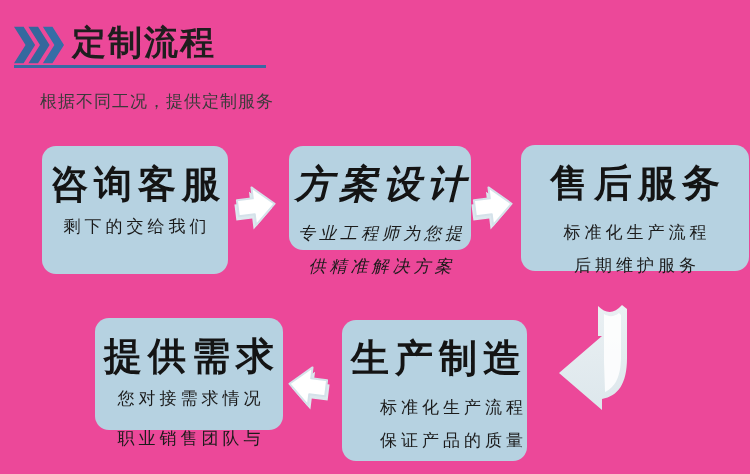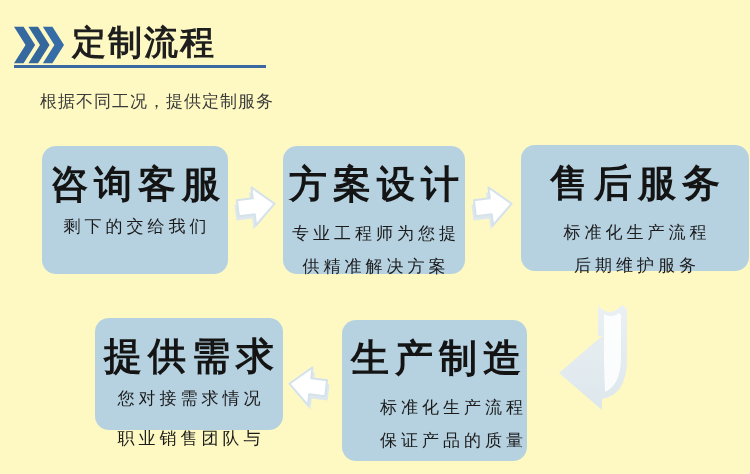--- a/index.html
+++ b/index.html
@@ -1,17 +1,17 @@
 <!DOCTYPE html>
 <html><head>
 <meta charset="utf-8">
 <style>
   html,body{margin:0;padding:0;background:#fff;}
   #canvas{
-    position:relative;width:750px;height:474px;background:#fef9c3;
+    position:relative;width:750px;height:474px;background:#ec4899;
     font-family:"Liberation Sans",sans-serif;overflow:hidden;
   }
   
   .chevron-wrap{position:absolute;left:14px;top:25px;width:50px;height:40px;}
   .page-title{
     position:absolute;left:72px;top:20px;font-size:34px;font-weight:700;
     color:#1e1e1e;letter-spacing:2px;
   }
   .title-underline{
     position:absolute;left:14px;top:65px;width:252px;height:3px;background:#3a68a3;
@@ -26,21 +26,21 @@
   .fbox .t{
     font-weight:700;font-size:38px;letter-spacing:6px;padding-left:6px;
     margin-top:13px;color:#141414;font-family:"Liberation Sans",sans-serif;
   }
   .fbox .l{
     font-family:"Liberation Serif",serif;font-size:17px;letter-spacing:4px;
     padding-left:4px;line-height:33px;color:#1b1b1b;
   }
   .fbox .l.first{margin-top:7px;}
   .b1{left:42px;top:146px;width:186px;height:128px;}
-  .b2{left:283px;top:146px;width:182px;height:128px;}
+  .b2{left:289px;top:146px;width:182px;height:104px;font-style:italic;}
   .b3{left:521px;top:145px;width:228px;height:126px;}
   .b4{left:95px;top:318px;width:188px;height:112px;}
   .b5{left:342px;top:320px;width:185px;height:141px;text-align:right;}
   
   .arr{position:absolute;}
   .arr-r1{left:232px;top:181px;transform:rotate(-7deg);}
   .arr-r2{left:469px;top:181px;transform:rotate(-7deg);}
   .arr-l1{left:284px;top:361px;transform:scaleX(-1) rotate(-7deg);}
   .arr-down{left:552px;top:302px;}
 </style>

